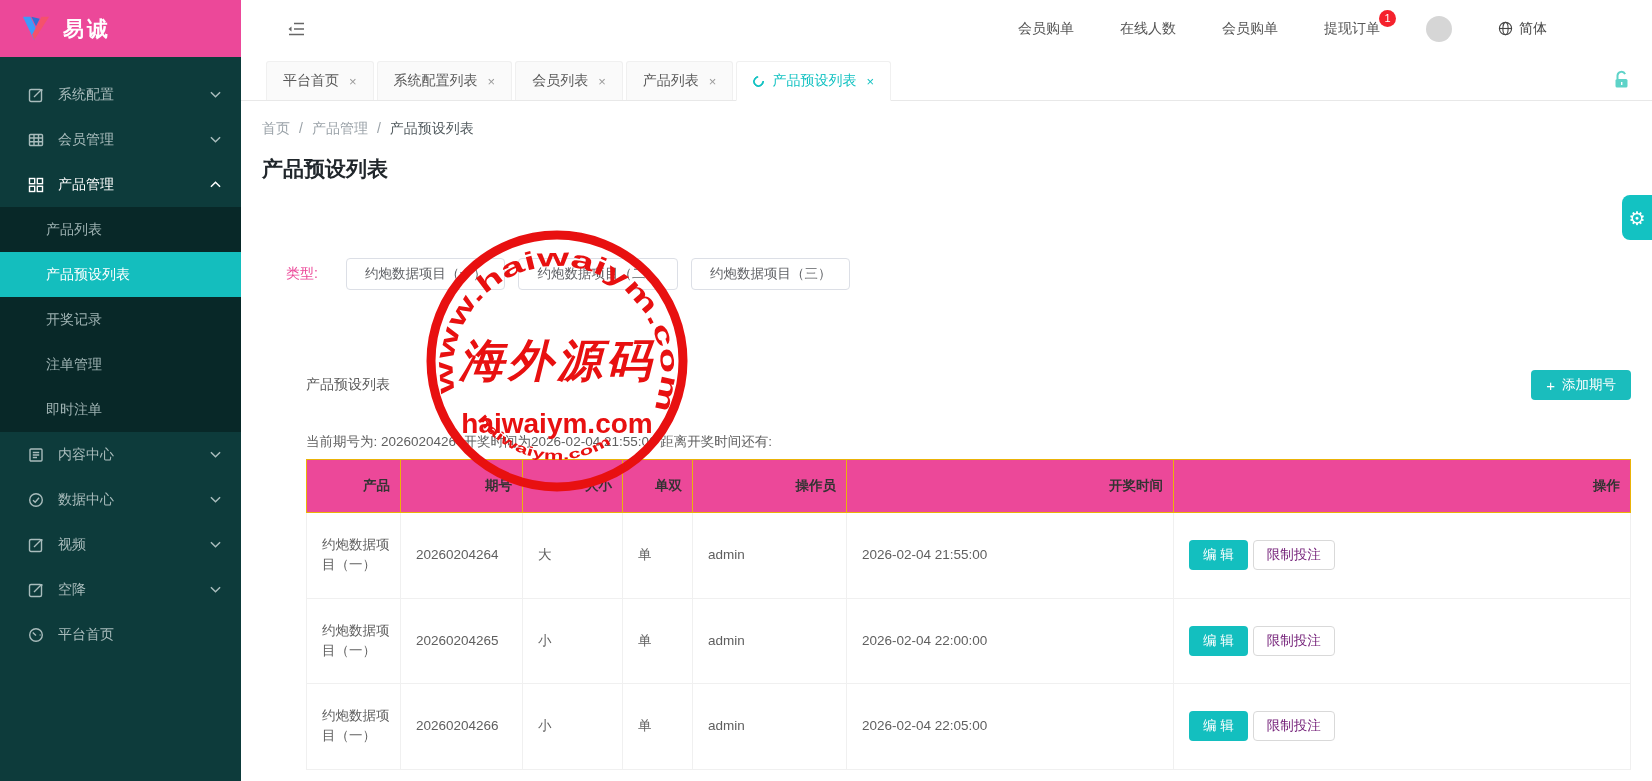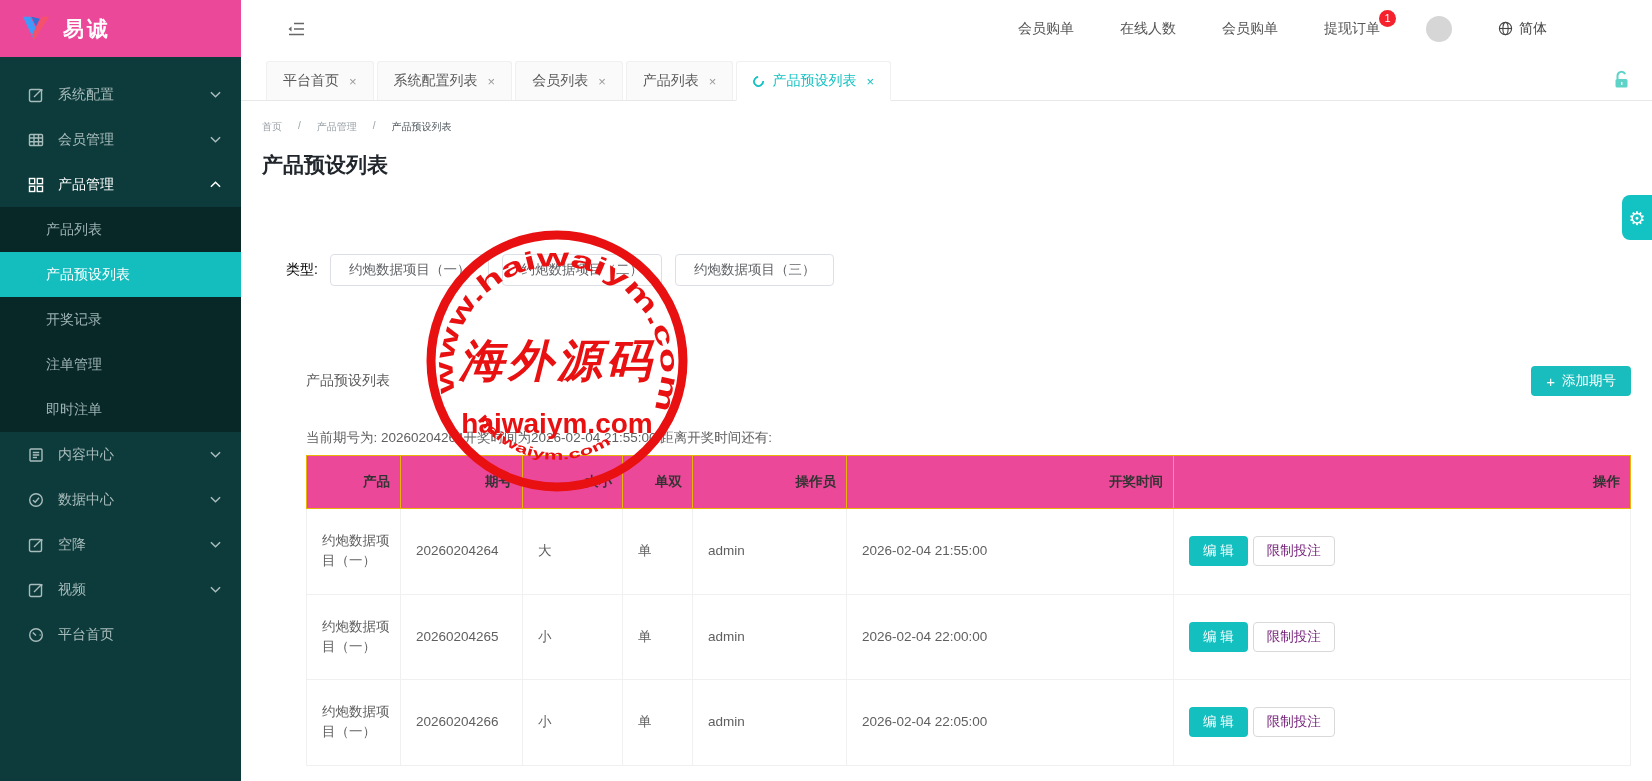--- a/index.html
+++ b/index.html
@@ -36,26 +36,26 @@
   .tab { height:39px; display:flex; align-items:center; gap:8px; padding:0 16px; margin-right:3px;
     background:#fafafa; border:1px solid #f0f0f0; border-bottom:none; border-radius:3px 3px 0 0;
     color:#595959; font-size:14px; cursor:pointer; }
   .tab.active { background:#fff; color:#13c2c2; position:relative; z-index:2; margin-bottom:-1px; border-bottom:1px solid #fff; height:40px; }
   .tab-close { color:#9a9a9a; font-size:13px; margin-left:2px; }
   .tab.active .tab-close { color:#13c2c2; }
   .sync-ring { width:11px; height:11px; border:2px solid #13c2c2; border-top-color:transparent; border-radius:50%; display:inline-block; transform:rotate(40deg); }
   .lock { position:absolute; right:22px; top:13px; cursor:pointer; }
 
   .content { padding:19px 21px 0 21px; }
-  .breadcrumb { font-size:10px; color:#9aa2a8; display:flex; gap:16px; }
+  .breadcrumb { font-size:14px; color:#9aa2a8; display:flex; gap:9px; }
   .breadcrumb .cur { color:#515a5e; }
   .page-title { margin-top:17px; font-size:21px; font-weight:600; color:#20262b; }
 
   .filter-row { margin:75px 0 0 24px; display:flex; align-items:center; }
-  .filter-label { color:#000000; font-size:14px; margin-right:12px; }
+  .filter-label { color:#ec4899; font-size:14px; margin-right:28px; }
   .filter-btn { height:32px; display:flex; align-items:center; padding:0 18px; margin-right:13px;
     background:#fff; border:1px solid #dcdfe6; border-radius:4px; color:#606266; font-size:13.5px; cursor:pointer; }
 
   .section { margin-left:44px; width:1325px; }
   .toolbar { margin-top:80px; display:flex; justify-content:space-between; align-items:center; }
   .section-title { font-size:14px; color:#5a5a5a; }
   .add-btn { height:30px; display:flex; align-items:center; gap:7px; padding:0 15px;
     background:#1abdbd; color:#fff; border:none; border-radius:4px; font-size:13.5px; cursor:pointer; }
   .add-plus { font-size:15px; }
   .period-line { margin-top:33px; font-size:13.5px; color:#5f5f5f; }
@@ -174,34 +174,34 @@
         </svg>
     </div>
 
     <div class="menu-item">
       <span class="mi-icon">
         <svg width="16" height="16" viewBox="0 0 16 16" fill="none" stroke="currentColor" stroke-width="1.4">
           <rect x="1.5" y="2.5" width="12" height="12" rx="1.5"></rect>
             <path d="M6 10 L13.5 2.5 M13.5 2.5 l1 1"></path>
         </svg>
         </span>
-      <span class="mi-label">空降</span>
+      <span class="mi-label">视频</span>
       <svg class="chev" viewBox="0 0 12 7" fill="none" stroke="currentColor" stroke-width="1.6">
           <path d="M1 1 L6 6 L11 1"></path>
         </svg>
     </div>
 
     <div class="menu-item">
       <span class="mi-icon">
         <svg width="16" height="16" viewBox="0 0 16 16" fill="none" stroke="currentColor" stroke-width="1.4">
           <rect x="1.5" y="2.5" width="12" height="12" rx="1.5"></rect>
             <path d="M6 10 L13.5 2.5 M13.5 2.5 l1 1"></path>
         </svg>
         </span>
-      <span class="mi-label">视频</span>
+      <span class="mi-label">空降</span>
       <svg class="chev" viewBox="0 0 12 7" fill="none" stroke="currentColor" stroke-width="1.6">
           <path d="M1 1 L6 6 L11 1"></path>
         </svg>
     </div>
 
     <div class="menu-item">
       <span class="mi-icon">
         <svg width="16" height="16" viewBox="0 0 16 16" fill="none" stroke="currentColor" stroke-width="1.4">
           <circle cx="8" cy="8" r="6.3"></circle>
             <path d="M8 8.5 L4.8 5.6"></path>

